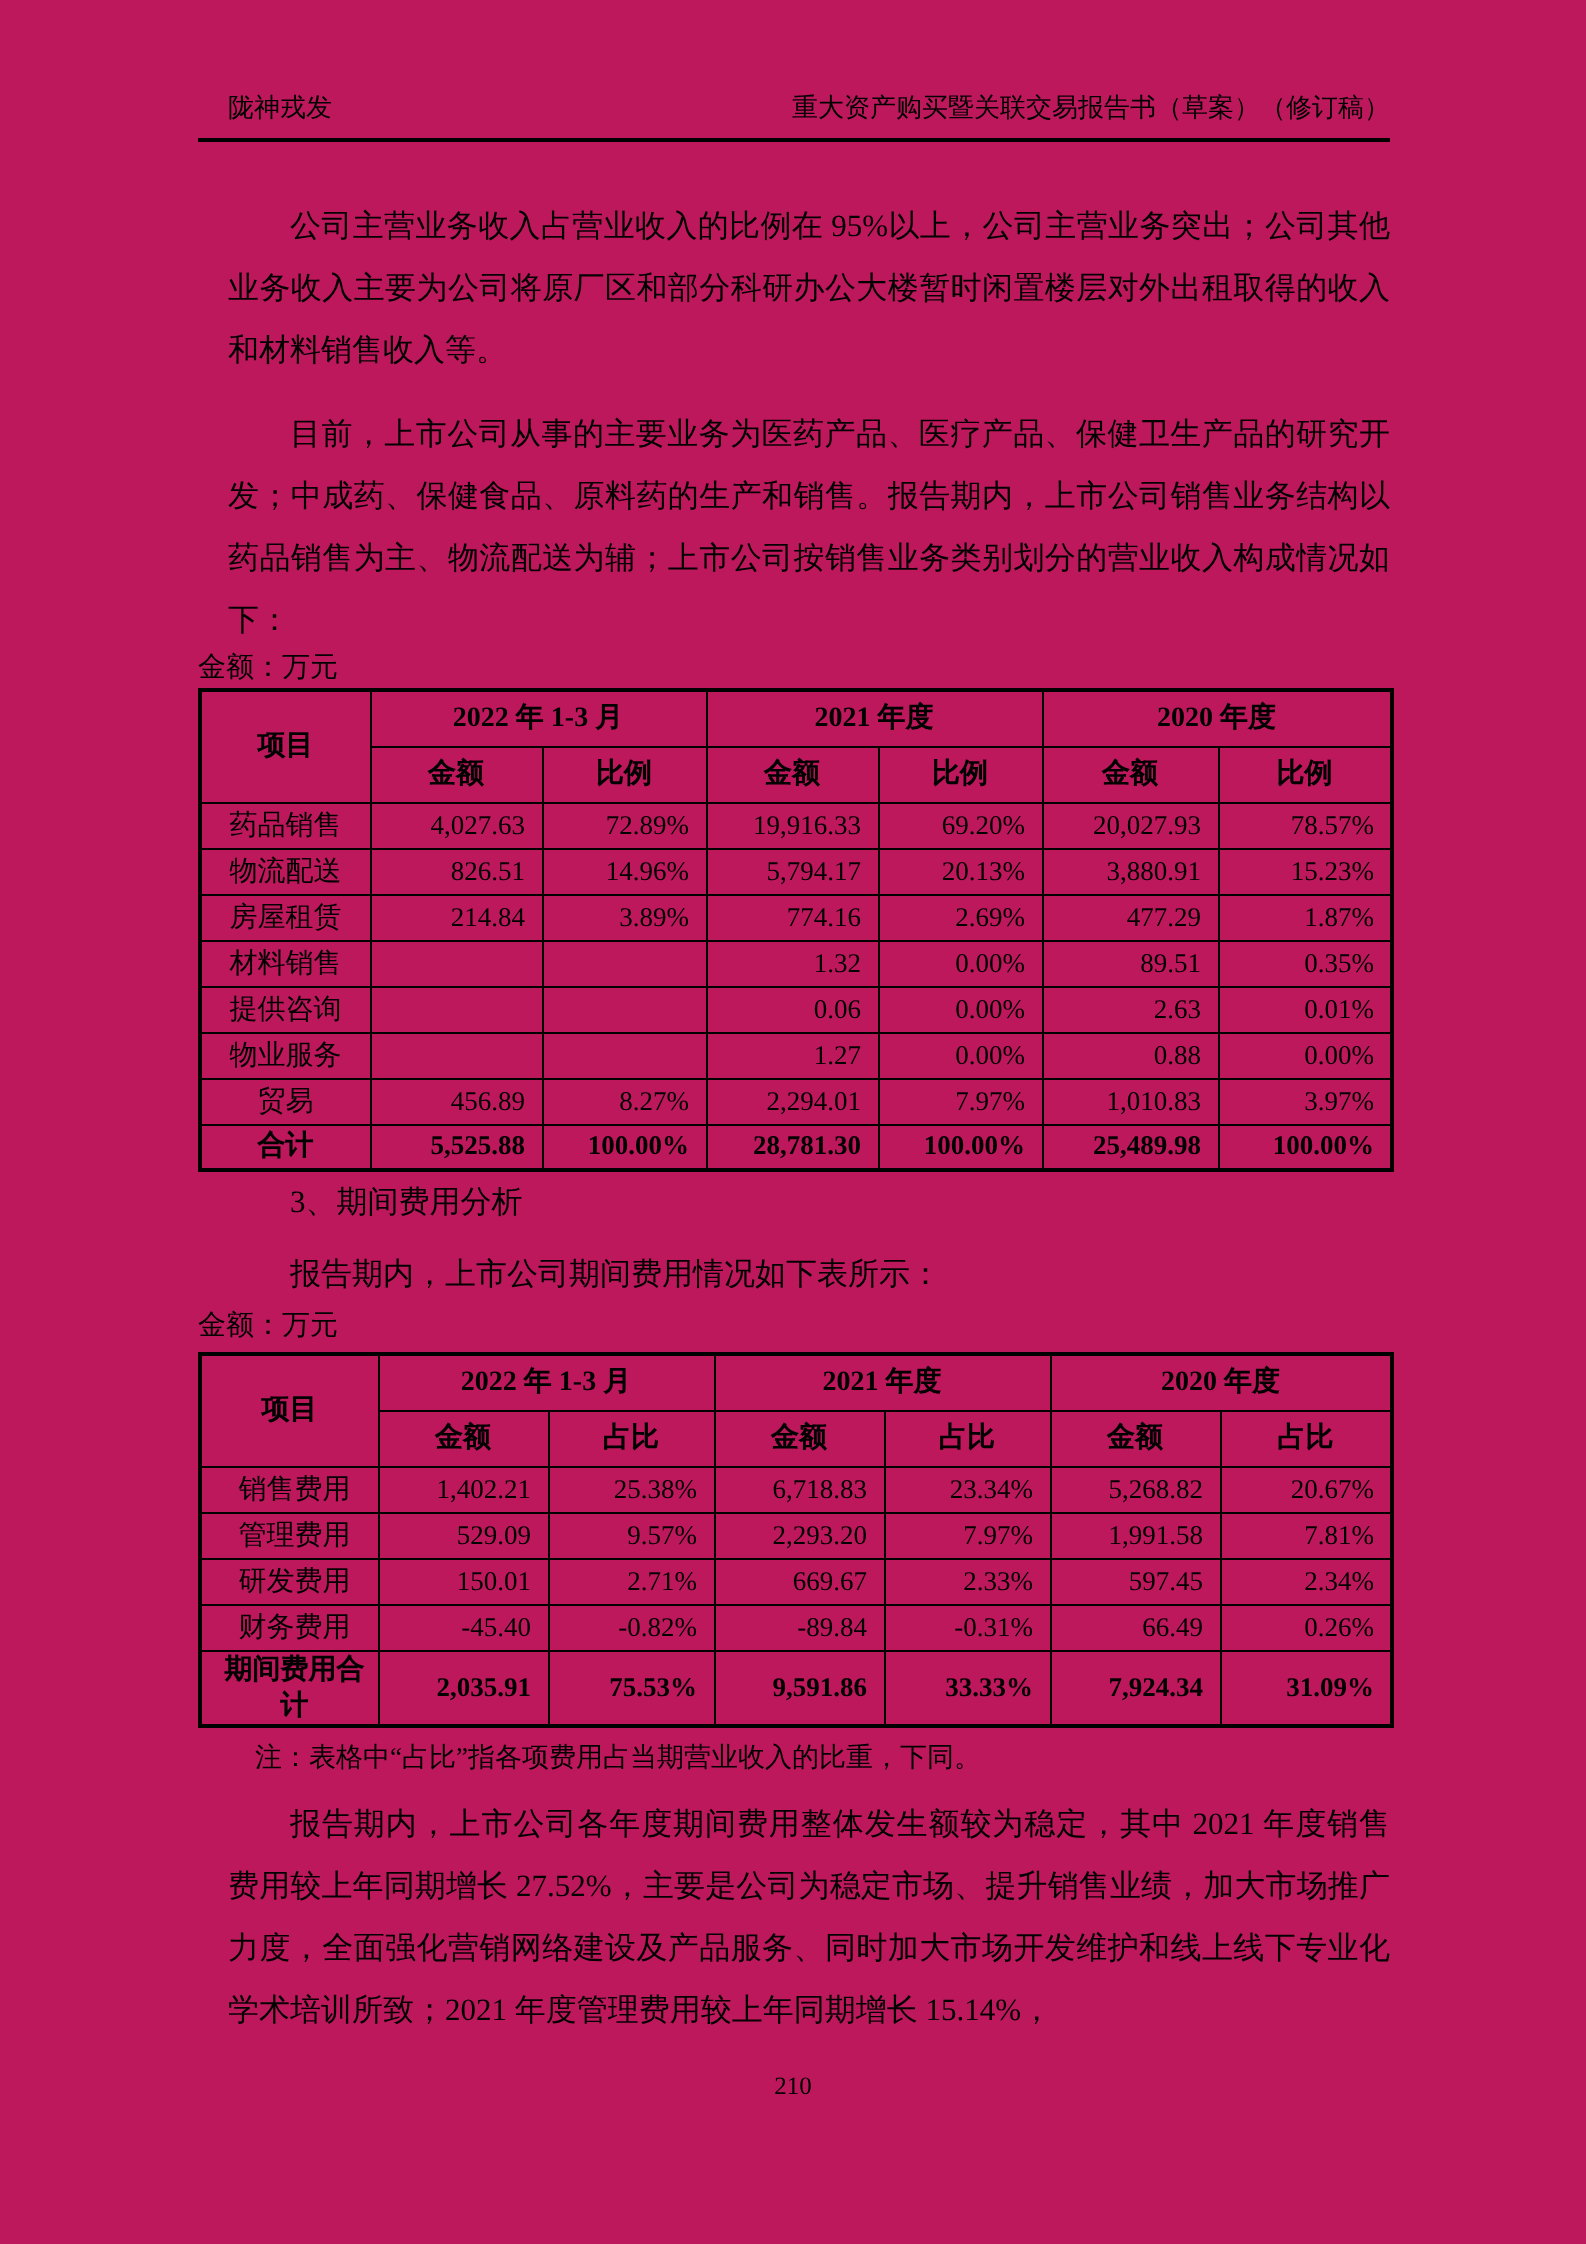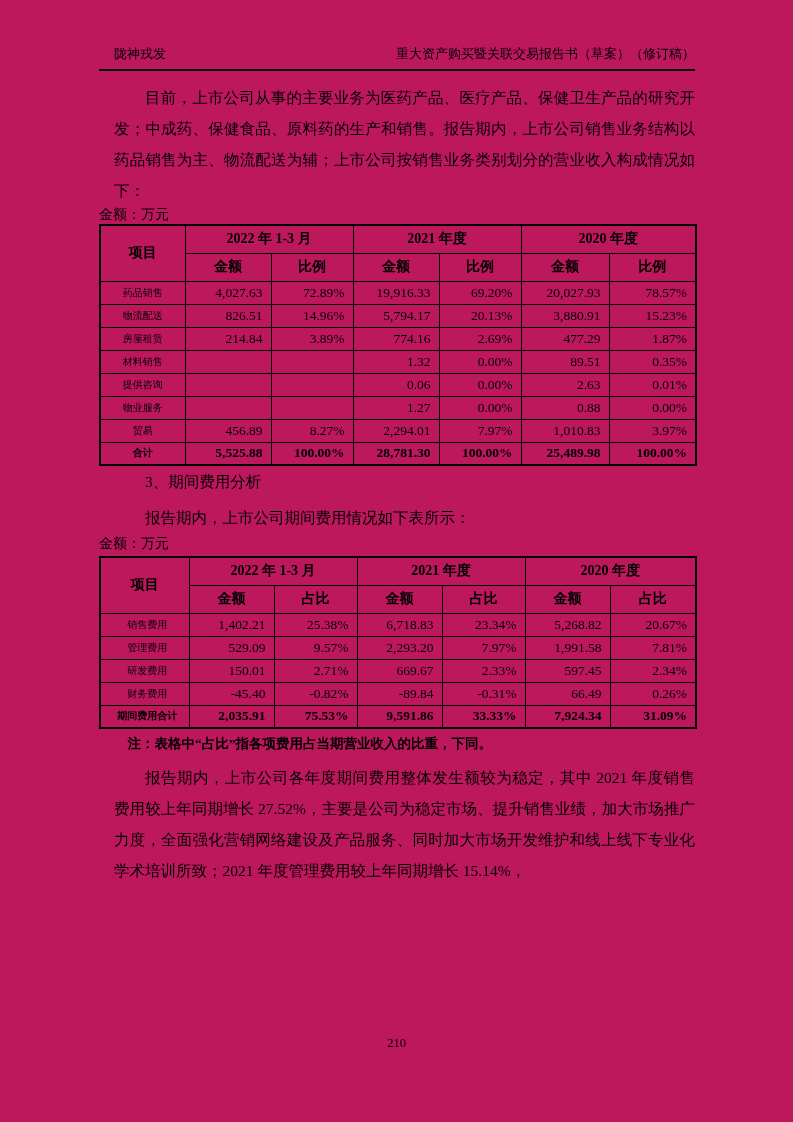--- a/index.html
+++ b/index.html
@@ -18,49 +18,50 @@
   .para{
     font-size:15.5px;line-height:31px;text-align:justify;text-indent:2em;
     padding-left:15px;margin:0;
   }
   .p1{margin-top:27px;}
   .p2{margin-top:11px;}
   .unit{font-size:14px;line-height:18px;text-align:left;margin:0;font-family:Liberation Mono, monospace;}
   .unit2{margin-top:2px;margin-bottom:3px;}
   .heading{margin-top:0;}
   .p3{margin-top:5px;}
-  .note{font-size:13.5px;line-height:18px;margin:6px 0 0 0;text-indent:1em;padding-left:15px;font-weight:bold;}
+  .note{font-size:13.5px;line-height:18px;margin:6px 0 0 0;text-indent:1em;padding-left:15px;}
   .p4{margin-top:9px;}
   .doc-table{
     border-collapse:collapse;table-layout:fixed;width:596px;
     border:2px solid #000;
     font-family:"Liberation Serif","DejaVu Serif",serif;
   }
   .doc-table th,.doc-table td{border:1px solid #000;overflow:hidden;padding:0;}
   .doc-table th{font-weight:bold;text-align:center;font-size:14px;}
   .doc-table thead tr{height:28px;}
   .doc-table tbody tr{height:23px;}
   .doc-table .c-num{text-align:right;padding-right:8px;font-size:13.5px;}
-  .doc-table .c-item{font-size:10px;}
+  .doc-table .c-item{font-size:14px;}
   .revenue .c-item{text-align:center;}
   .expense .c-item{text-align:center;padding-left:5px;}
   .total-row td{font-weight:bold;}
   .page-num{position:absolute;left:0;top:1036px;width:100%;text-align:center;font-size:12.5px;}
 </style>
 </head>
 <body>
 
 <div class="page">
   <div class="content">
 
     <div class="doc-header">
       <span class="hl">陇神戎发</span>
       <span class="hr">重大资产购买暨关联交易报告书（草案）（修订稿）</span>
     </div>
 
+    <p class="para p1">公司主营业务收入占营业收入的比例在 95%以上，公司主营业务突出；公司其他业务收入主要为公司将原厂区和部分科研办公大楼暂时闲置楼层对外出租取得的收入和材料销售收入等。</p>
 
     <p class="para p2">目前，上市公司从事的主要业务为医药产品、医疗产品、保健卫生产品的研究开发；中成药、保健食品、原料药的生产和销售。报告期内，上市公司销售业务结构以药品销售为主、物流配送为辅；上市公司按销售业务类别划分的营业收入构成情况如下：</p>
 
     <div class="unit">金额：万元</div>
 
     <table class="doc-table revenue">
         <colgroup>
           <col style="width: 85px;">
           <col style="width: 86px;">
           <col style="width: 82px;">

